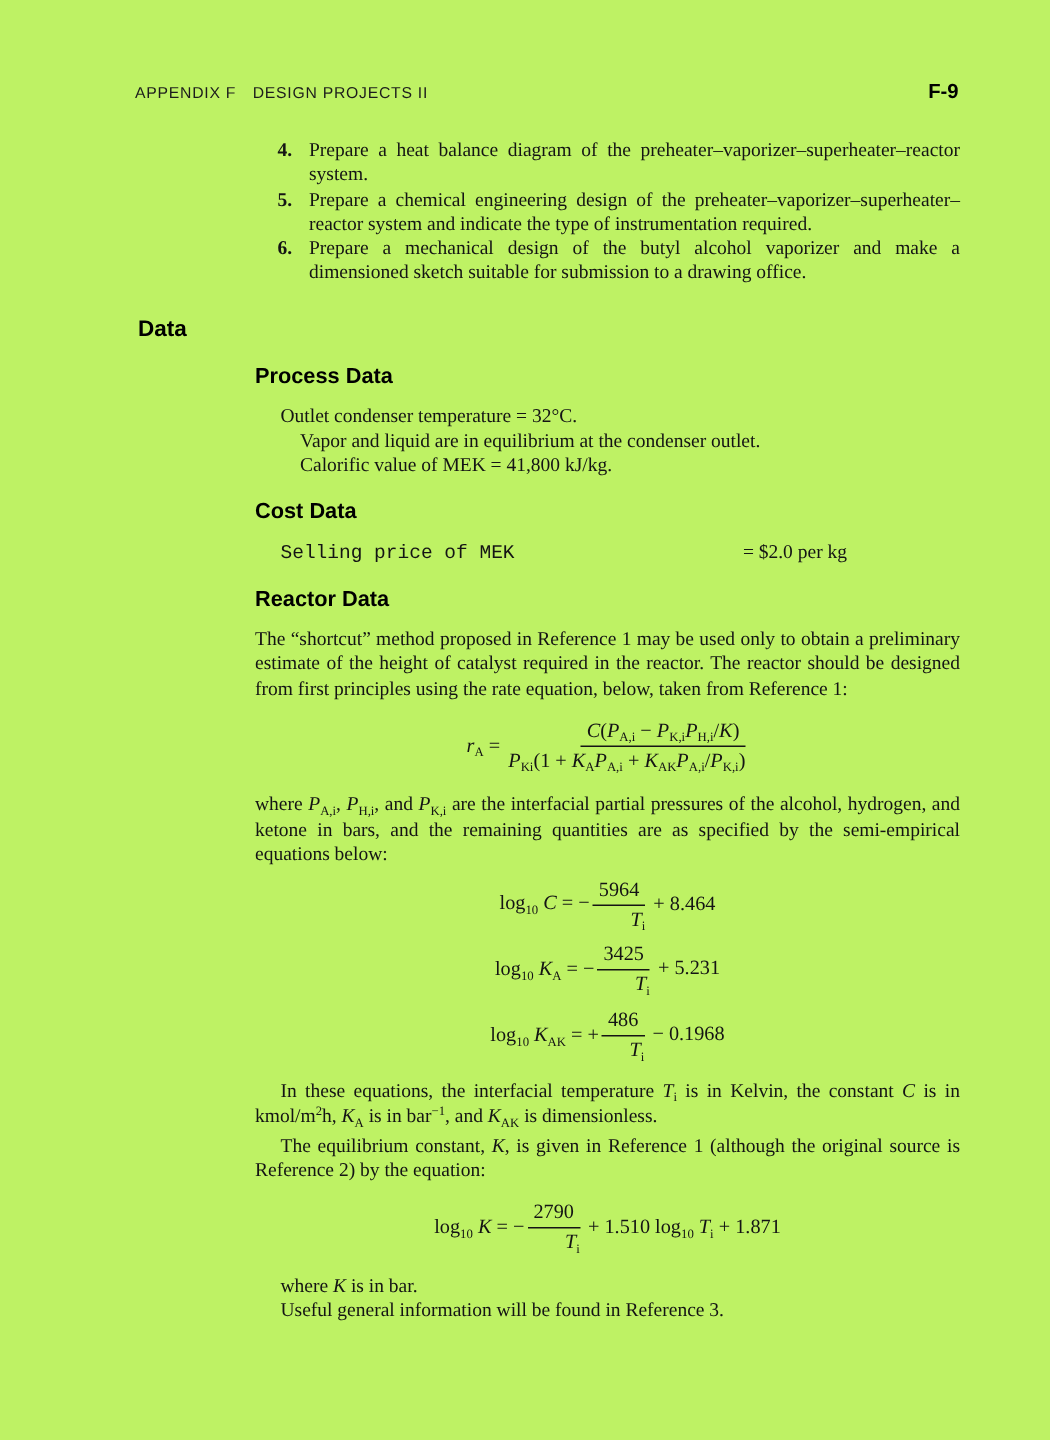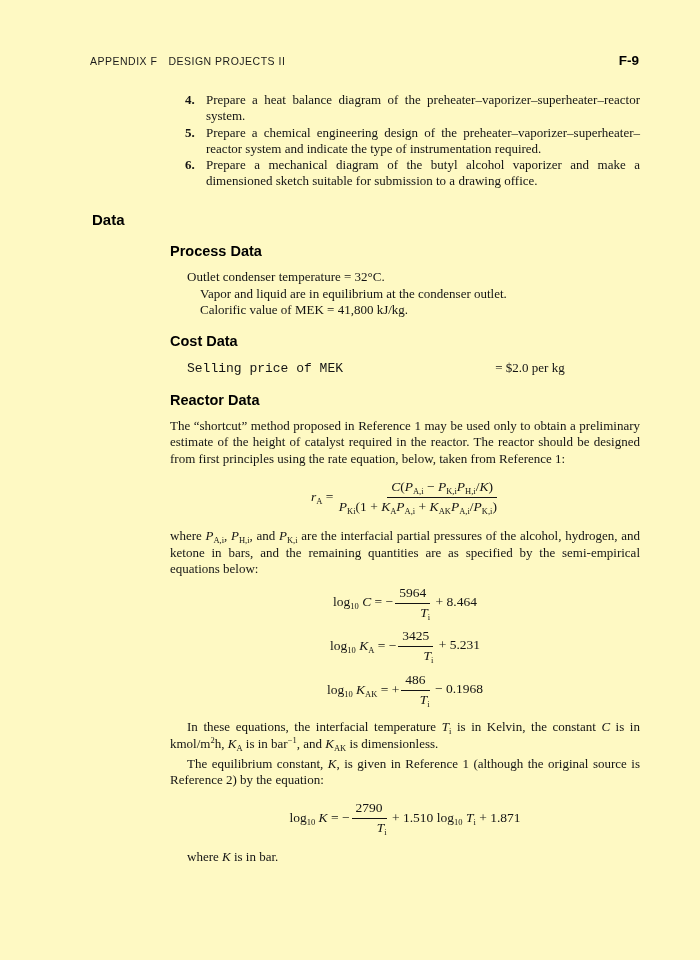--- a/index.html
+++ b/index.html
@@ -1,18 +1,18 @@
 <!DOCTYPE html>
 <html><head>
 <meta charset="utf-8">
 <style>
   html,body { margin:0; padding:0; background:#e8e8e8; }
   .page {
     position:relative; width:700px; height:960px; margin:0 auto;
-    background:#fef9c3; color:#141414; overflow:hidden;
+    background:#bef264; color:#141414; overflow:hidden;
   }
 
   
   .running-header {
     position:absolute; top:53px; left:90px; width:549px;
     display:flex; justify-content:space-between; align-items:baseline;
   }
   .rh-left { font-family:"Liberation Sans",sans-serif; font-size:10.5px; letter-spacing:0.5px; color:#1c1c1c; }
   .rh-left .gap { display:inline-block; width:11px; }
   .rh-right { font-family:"Liberation Sans",sans-serif; font-weight:700; font-size:13.5px; color:#000;text-align:center; }
@@ -72,21 +72,21 @@
     <div class="task">
       <span class="task-num">4.</span>
       <span class="task-text">Prepare a heat balance diagram of the preheater–vaporizer–superheater–reactor system.</span>
     </div>
     <div class="task">
       <span class="task-num">5.</span>
       <span class="task-text">Prepare a chemical engineering design of the preheater–vaporizer–superheater–reactor system and indicate the type of instrumentation required.</span>
     </div>
     <div class="task">
       <span class="task-num">6.</span>
-      <span class="task-text">Prepare a mechanical diagram of the butyl alcohol vaporizer and make a dimensioned sketch suitable for submission to a drawing office.</span>
+      <span class="task-text">Prepare a mechanical design of the butyl alcohol vaporizer and make a dimensioned sketch suitable for submission to a drawing office.</span>
     </div>
 
     <div class="heading-data">Data</div>
 
     <div class="subhead">Process Data</div>
     <div class="pline ind17">Outlet condenser temperature = 32°C.</div>
     <div class="pline ind30">Vapor and liquid are in equilibrium at the condenser outlet.</div>
     <div class="pline ind30">Calorific value of MEK = 41,800 kJ/kg.</div>
 
     <div class="subhead">Cost Data</div>
@@ -130,15 +130,16 @@
     <div class="para first-indent"><span>The equilibrium constant, </span><span class="it">K</span><span>, is given in Reference 1 (although the original source is Reference 2) by the equation:</span></div>
 
     <div class="eq">
       <span><span>log</span><sub>10</sub><span> </span><span class="it">K</span><span> = −</span></span><span class="frac">
           <span class="num"><span>2790</span></span>
           <span class="den"><span class="it">T</span><sub>i</sub></span>
         </span><span><span> + 1.510 </span><span>log</span><sub>10</sub><span> </span><span class="it">T</span><sub>i</sub><span> + 1.871</span></span>
     </div>
 
     <div class="pline ind17"><span>where </span><span class="it">K</span><span> is in bar.</span></div>
+    <div class="pline ind17"><span>Useful general information will be found in Reference 3.</span></div>
 
   </div>
 </div>
 
 </body></html>

